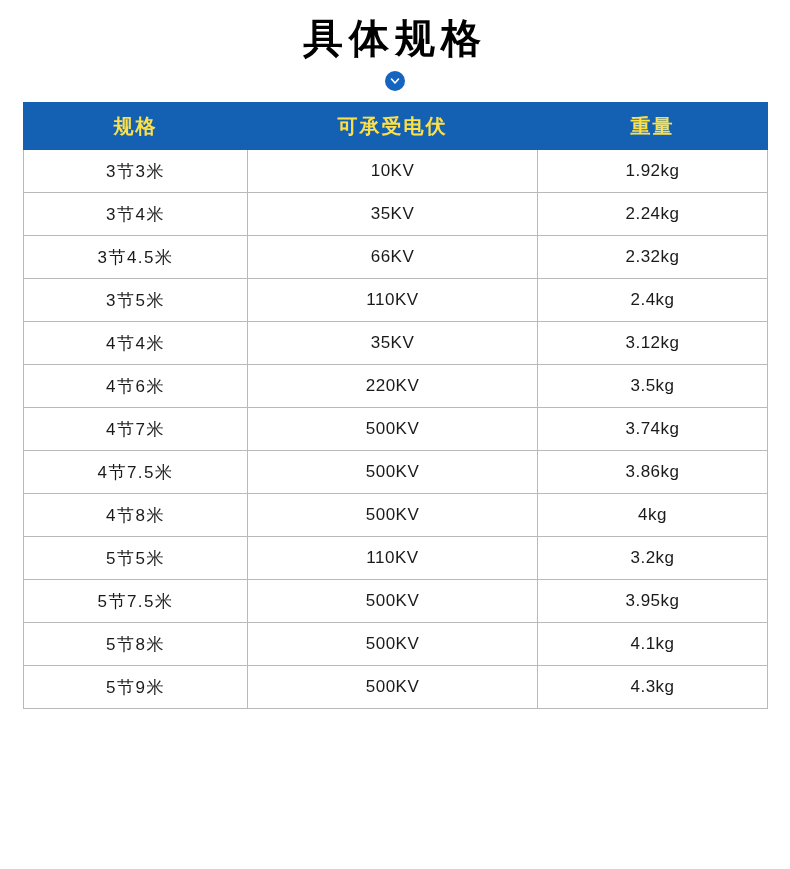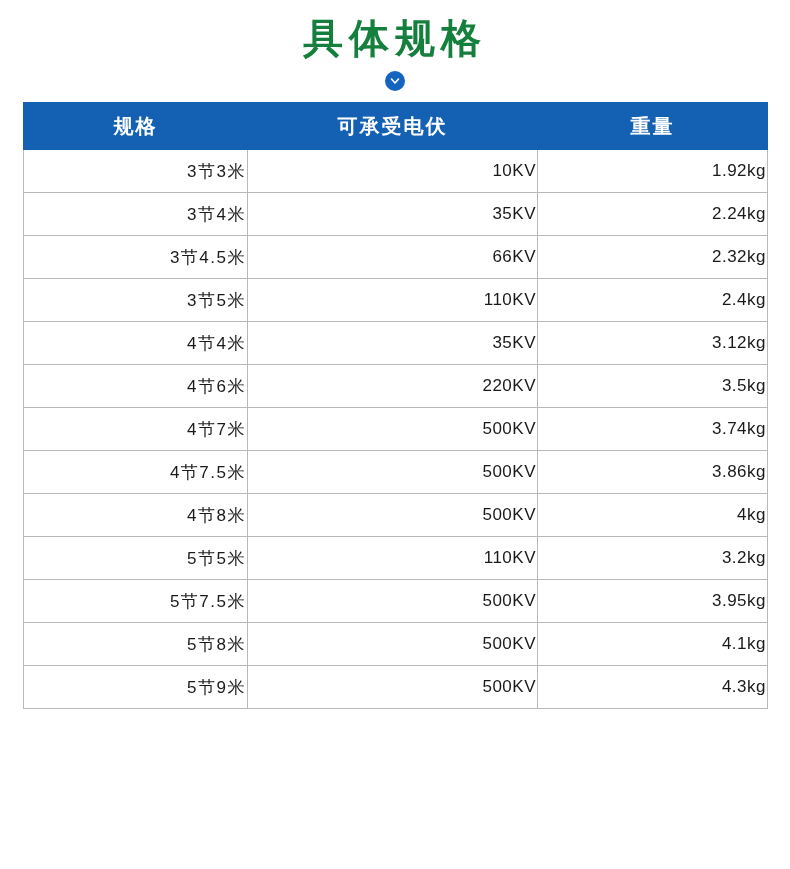--- a/index.html
+++ b/index.html
@@ -15,21 +15,21 @@
     overflow: hidden;
   }
   .page {
     width: 790px;
     height: 869px;
     position: relative;
     box-sizing: border-box;
   }
   .title {
     text-align: center;
-    color: #15803d;
+    color: #000000;
     font-size: 40px;
     font-weight: bold;
     letter-spacing: 6px;
     padding-top: 14px;
     line-height: 1.2;
   }
   .title-ornament {
     display: flex;
     justify-content: center;
     align-items: center;
@@ -56,34 +56,34 @@
   table.spec {
     width: 744px;
     border-collapse: collapse;
     table-layout: fixed;
   }
   table.spec col.c0 { width: 224px; }
   table.spec col.c1 { width: 290px; }
   table.spec col.c2 { width: 230px; }
   table.spec th {
     background: #1461b4;
-    color: #ffffff;
+    color: #fde047;
     font-size: 20px;
     font-weight: bold;
     height: 44px;
     letter-spacing: 2px;
     border: 1px solid #1461b4;
     text-align: center;
   }
   table.spec td {
     height: 40px;
     border: 1px solid #b9b9b9;
     font-size: 17px;
     color: #1a1a1a;
-    text-align: right;
+    text-align: center;
     vertical-align: middle;
     background: #ffffff;
   }
   table.spec td.col-spec {
     letter-spacing: 1.5px;
   }
   table.spec td.col-volt {
     letter-spacing: 0.5px;
   }
   table.spec td.col-weight {

